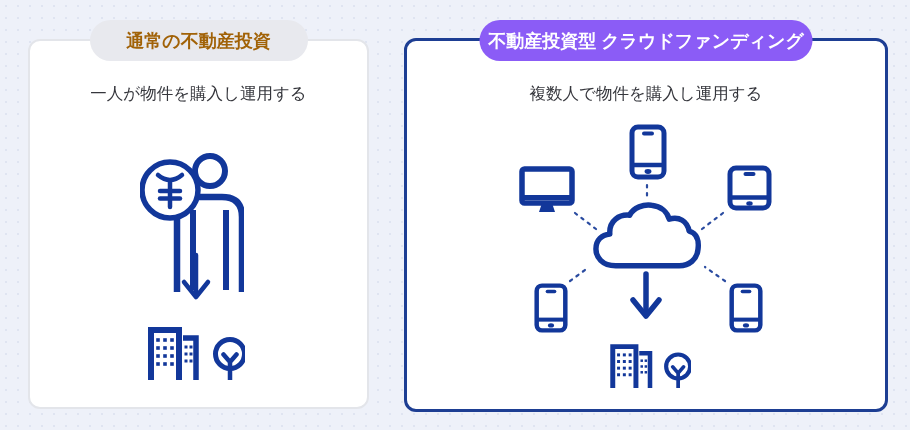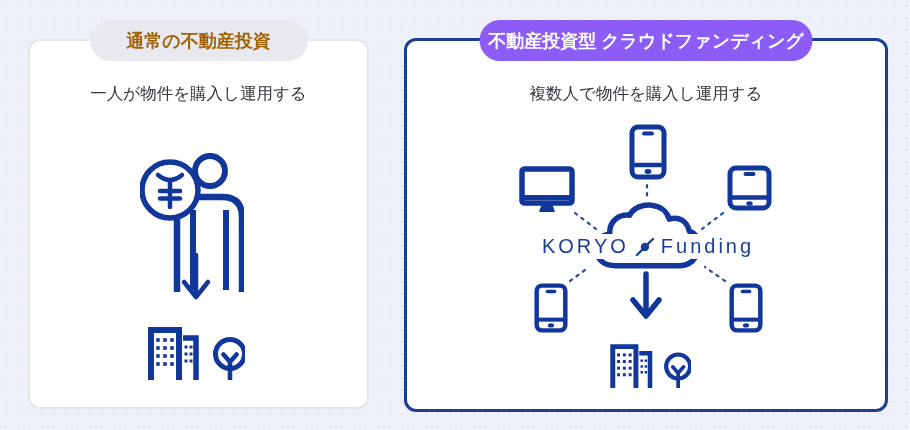--- a/index.html
+++ b/index.html
@@ -155,30 +155,20 @@
         <ellipse cx="19" cy="47.5" rx="3.4" ry="2.4" fill="#12379a" stroke="none"></ellipse>
       </svg>
     </div>
 
     <div class="abs" style="left:181px;top:159px;width:115px;height:76px;z-index:1;">
       <svg width="115" height="76" viewBox="0 0 116 72" fill="none" stroke="#12379a">
         <path d="M28,64 C14,64 8,55 8,47 C8,38 14,33 22,32 C21,18 32,12 42,13 C46,5 56,2 64,3 C74,4 80,10 82,17 C92,14 100,19 102,29 C110,31 112,39 111,47 C110,58 102,64 92,64 Z" stroke-width="5.5" stroke-linejoin="round"></path>
       </svg>
     </div>
 
-    <div class="brand">
-      <span>KORYO</span>
-      <span>
-        <svg width="22" height="22" viewBox="0 0 22 22">
-          <path d="M3,19 L19,3" stroke="#1c3d94" stroke-width="2.4" stroke-linecap="round" fill="none"></path>
-          <circle cx="11" cy="11" r="4.2" fill="#1c3d94"></circle>
-        </svg>
-      </span>
-      <span>Funding</span>
-    </div>
 
     <div class="abs" style="left:221px;top:230px;width:36px;height:52px;z-index:2;">
       <svg width="36" height="52" viewBox="0 0 36 52" fill="none" stroke="#12379a" stroke-linecap="round" stroke-linejoin="round">
         <path d="M18,3 V40" stroke-width="5.5"></path>
         <path d="M5,29 L18,45 L31,29" stroke-width="5.5"></path>
       </svg>
     </div>
 
     <div class="abs" style="left:202px;top:299px;width:82px;height:48px;">
       <svg width="82" height="48" viewBox="0 0 98 58" fill="none" stroke="#12379a">

